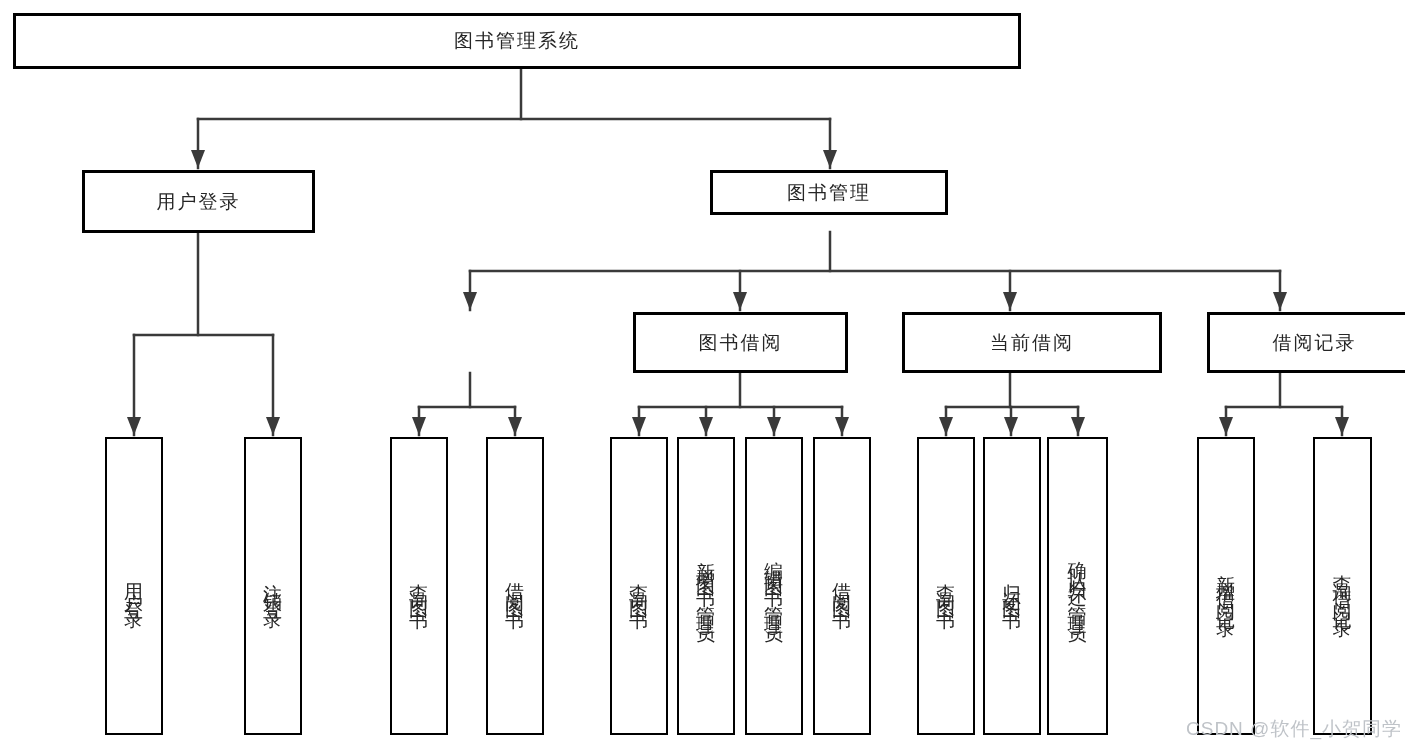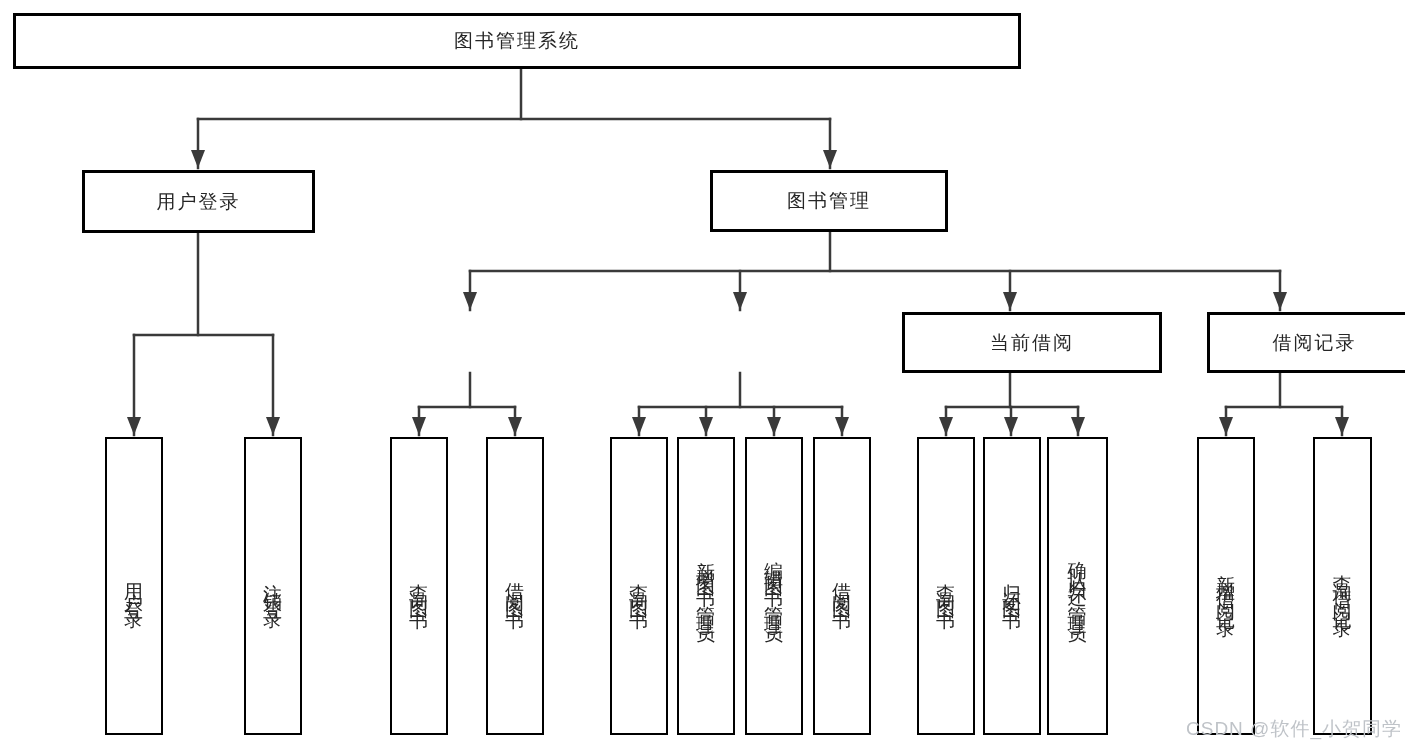--- a/index.html
+++ b/index.html
@@ -84,24 +84,27 @@
     </g>
   </svg>
 
   <div class="node h" style="left:13px;top:13px;width:1008px;height:56px">
     <span class="lbl">图书管理系统</span>
   </div>
 
   <div class="node h" style="left:82px;top:170px;width:233px;height:63px">
     <span class="lbl">用户登录</span>
   </div>
-  <div class="node h" style="left:710px;top:170px;width:238px;height:62px">
+  <div class="node h" style="left:710px;top:170px;width:238px;height:45px">
     <span class="lbl">图书管理</span>
   </div>
 
+  <div class="node h" style="left:633px;top:312px;width:215px;height:61px">
+    <span class="lbl">图书借阅</span>
+  </div>
   <div class="node h" style="left:902px;top:312px;width:260px;height:61px">
     <span class="lbl">当前借阅</span>
   </div>
   <div class="node h" style="left:1207px;top:312px;width:215px;height:61px">
     <span class="lbl">借阅记录</span>
   </div>
 
   <div class="node v" style="left:105px;top:437px;width:58px;height:298px">
     <span class="lbl">用户登录</span>
   </div>

